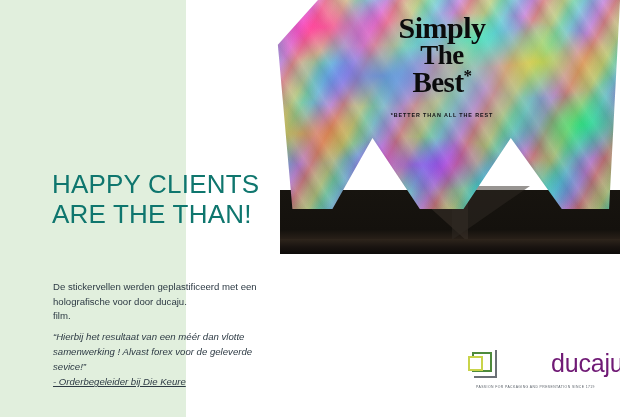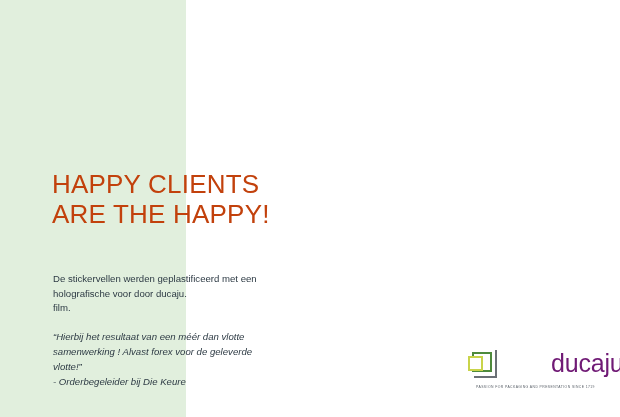--- a/index.html
+++ b/index.html
@@ -175,48 +175,48 @@
   
   .headline {
     position: absolute;
     left: 52px;
     top: 169px;
     width: 300px;
     font-family: "Liberation Sans", sans-serif;
     font-size: 26px;
     line-height: 1.17;
     font-weight: 400;
-    color: #c2410c;
+    color: #0f766e;
     letter-spacing: 0.2px;
   }
   .headline .hl-line { display: block; white-space: nowrap; }
 
   .body-copy {
     position: absolute;
     left: 53px;
-    top: 272px;
+    top: 280px;
     width: 300px;
     font-size: 9.6px;
     line-height: 1.52;
     color: #2d3a44;
   }
   .body-copy p { margin: 0; }
 
   .quote {
     position: absolute;
     left: 53px;
     top: 330px;
     width: 300px;
     font-size: 9.6px;
     line-height: 1.54;
     font-style: italic;
     color: #2d3a44;
   }
   .quote p { margin: 0; }
-  .quote .attrib { margin-top: 1px; }
+  .quote .attrib { margin-top: 1px; text-decoration: underline; }
 
   
   .logo {
     position: absolute;
     left: 466px;
     top: 348px;
     width: 136px;
     height: 48px;
   }
   .logo-mark {
@@ -290,36 +290,55 @@
   }
 </style>
 </head>
 <body>
 
 <div id="slide">
 
   <div class="bg-green"></div>
   <div class="bg-white"></div>
 
+  <div class="photo">
+    <div class="base"></div>
+    <div class="base-wedge-l"></div>
+    <div class="base-wedge-r"></div>
+    <div class="base-front"></div>
+
+    <div class="board">
+      <div class="board-veil"></div>
+    </div>
+
+    <div class="board-text">
+      <div class="hl-title">
+        <span class="l1">Simply</span>
+        <span class="l2">The</span>
+        <span class="l3"><span>Best</span><span class="hl-star">*</span></span>
+      </div>
+      <div class="hl-sub">*BETTER THAN ALL THE REST</div>
+    </div>
+  </div>
 
   <div class="headline">
     <span class="hl-line">HAPPY CLIENTS</span>
-    <span class="hl-line">ARE THE HAPPY!</span>
+    <span class="hl-line">ARE THE THAN!</span>
   </div>
 
   <div class="body-copy">
     <p>De stickervellen werden geplastificeerd met een</p>
     <p>holografische voor door ducaju.</p>
     <p>film.</p>
   </div>
 
   <div class="quote">
     <p>“Hierbij het resultaat van een méér dan vlotte</p>
     <p>samenwerking ! Alvast forex voor de geleverde</p>
-    <p>vlotte!”</p>
+    <p>sevice!”</p>
     <p class="attrib"> - Orderbegeleider bij Die Keure</p>
   </div>
 
   <div class="logo">
     <div class="logo-mark">
       <div class="sq-outer"></div>
       <div class="sq-inner"></div>
       <div class="bracket-v"></div>
       <div class="bracket-h"></div>
     </div>

